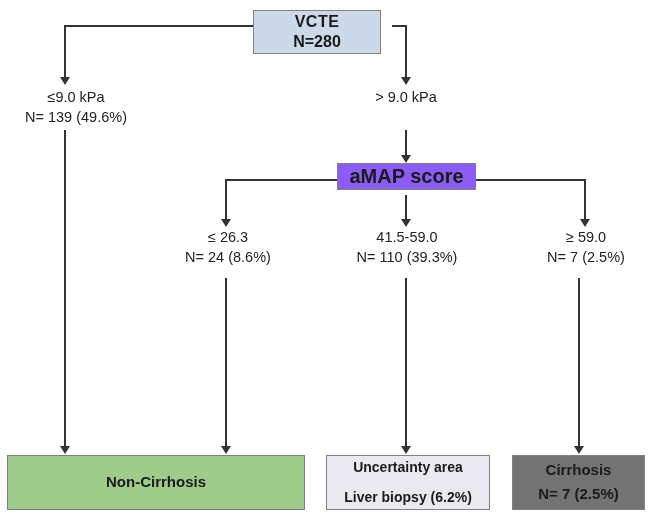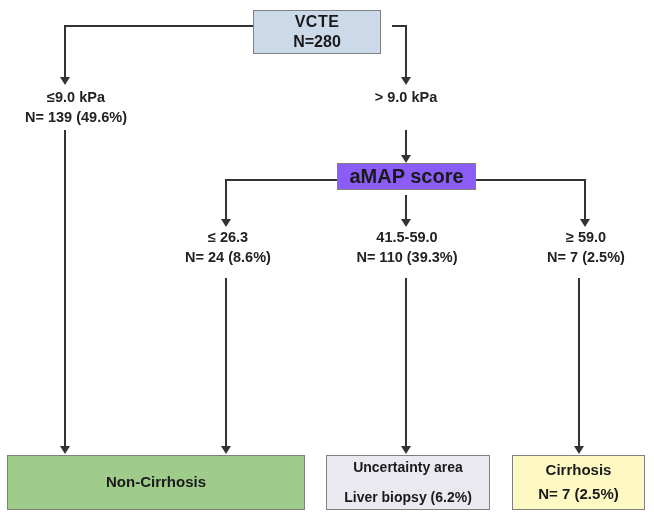--- a/index.html
+++ b/index.html
@@ -55,35 +55,35 @@
   }
   #node-uncertainty {
     left: 326px; top: 455px; width: 164px; height: 55px;
     background: #e9e9ef;
     font-size: 14px;
     justify-content: space-evenly;
     gap: 9px;
   }
   #node-cirrhosis {
     left: 512px; top: 455px; width: 133px; height: 55px;
-    background: #fef9c3;
+    background: #737373;
     font-size: 15px;
     justify-content: space-evenly;
   }
 
   
   .edge-label {
     position: absolute;
     font-size: 14.5px;
     color: #222222;
     text-align: center;
     line-height: 1.35;
     white-space: nowrap;
   }
-  .edge-label .l1, .edge-label .l2 { display: block; font-weight: bold; }
+  .edge-label .l1, .edge-label .l2 { display: block; }
 
   #label-le9 { left: 0px; top: 88px; width: 152px; }
   #label-gt9 { left: 330px; top: 88px; width: 152px; }
   #label-le415 { left: 155px; top: 228px; width: 146px; }
   #label-mid  { left: 334px; top: 228px; width: 146px; }
   #label-ge59 { left: 516px; top: 228px; width: 140px; }
 
   
   .ln {
     position: absolute;

